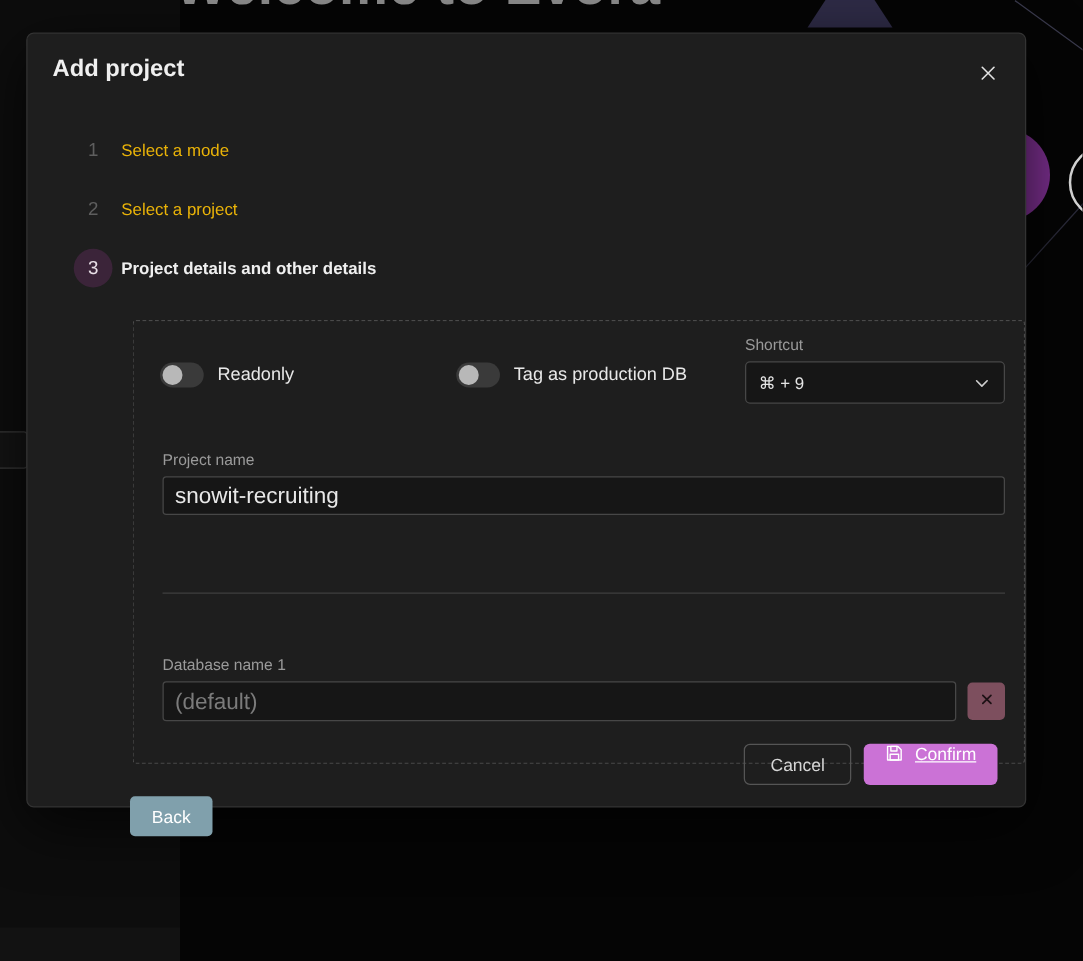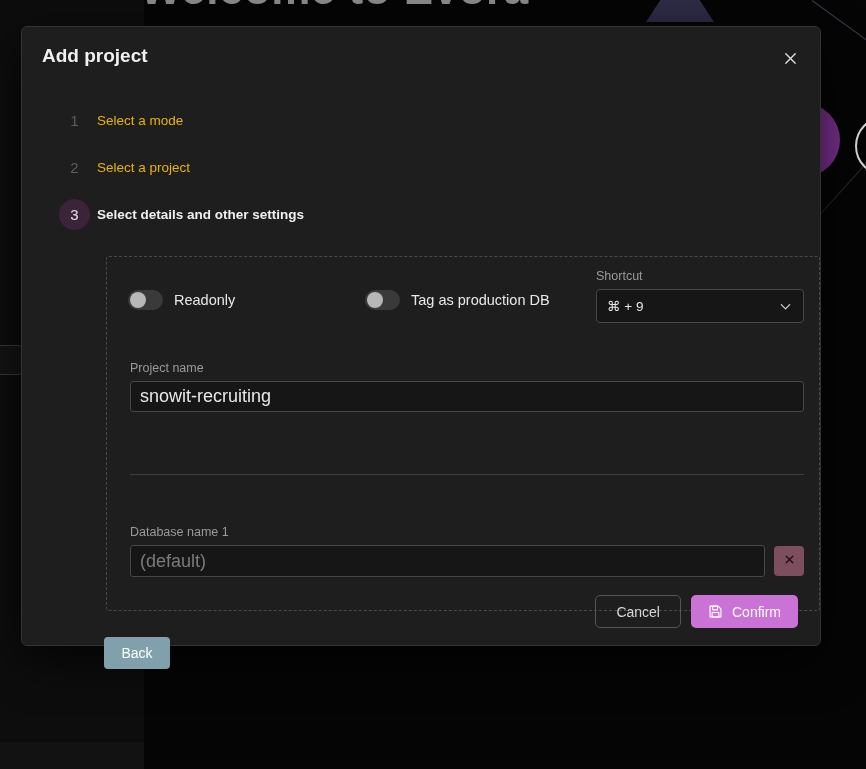--- a/index.html
+++ b/index.html
@@ -308,22 +308,23 @@
   }
   #confirm-button {
     height: 33px;
     padding: 0 17px;
     background: #cb72d6;
     border: none;
     border-radius: 5px;
     color: #ffffff;
     font-size: 14px;
     font-family: "Liberation Sans", sans-serif;
-    display: flex; align-items: center; gap: 9px;
-    cursor: pointer;
+    display: flex; gap: 9px;
+    cursor: pointer;
+    text-decoration: underline;
   }
   #save-icon { display: flex; }
 </style>
 </head>
 <body>
 
 <div id="backdrop">
   <div id="bg-strip"></div>
   <div id="bg-hero-title">Welcome to Evora</div>
   <div id="bg-triangle"></div>
@@ -353,21 +354,21 @@
     <div class="step">
       <div class="step-index">1</div>
       <div class="step-label">Select a mode</div>
     </div>
     <div class="step">
       <div class="step-index">2</div>
       <div class="step-label">Select a project</div>
     </div>
     <div class="step active">
       <div class="step-index">3</div>
-      <div class="step-label">Select details and other settings</div>
+      <div class="step-label">Project details and other details</div>
     </div>
   </div>
 
   <div id="settings-panel">
 
     <div class="row-toggles">
 
       <div class="toggle-group" id="toggle-readonly-group">
         <div class="switch">
           <div class="knob"></div>

